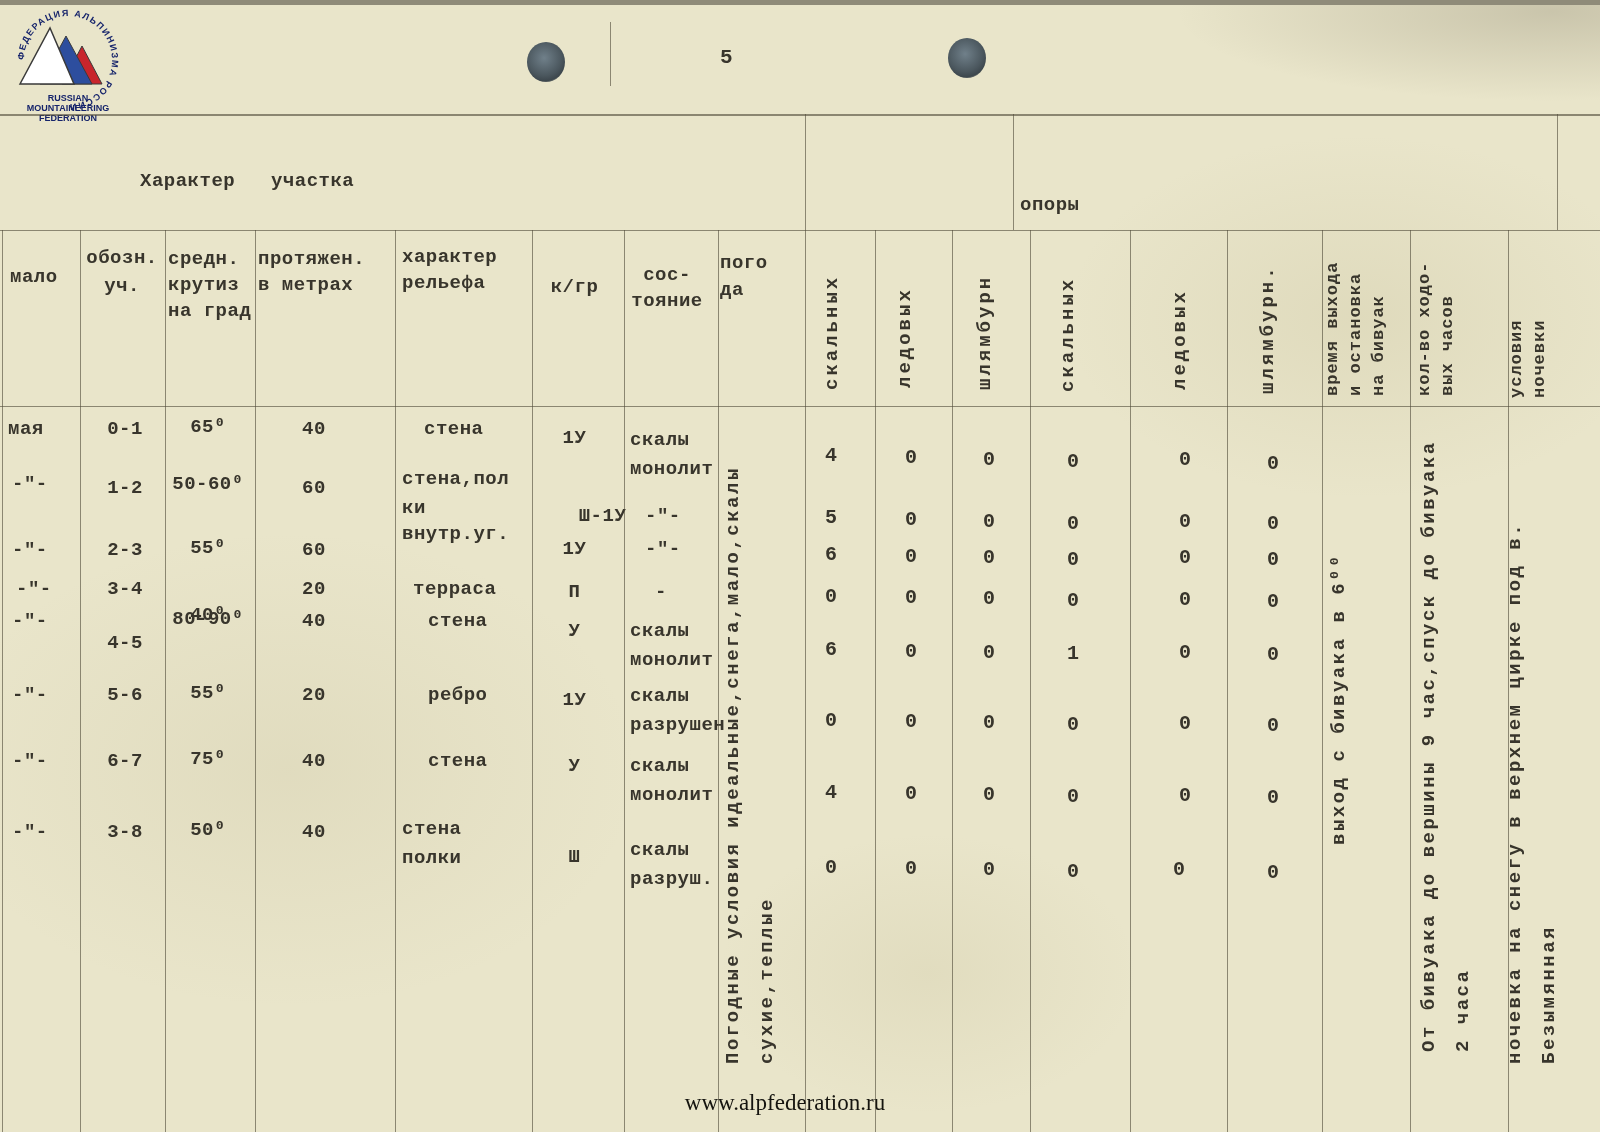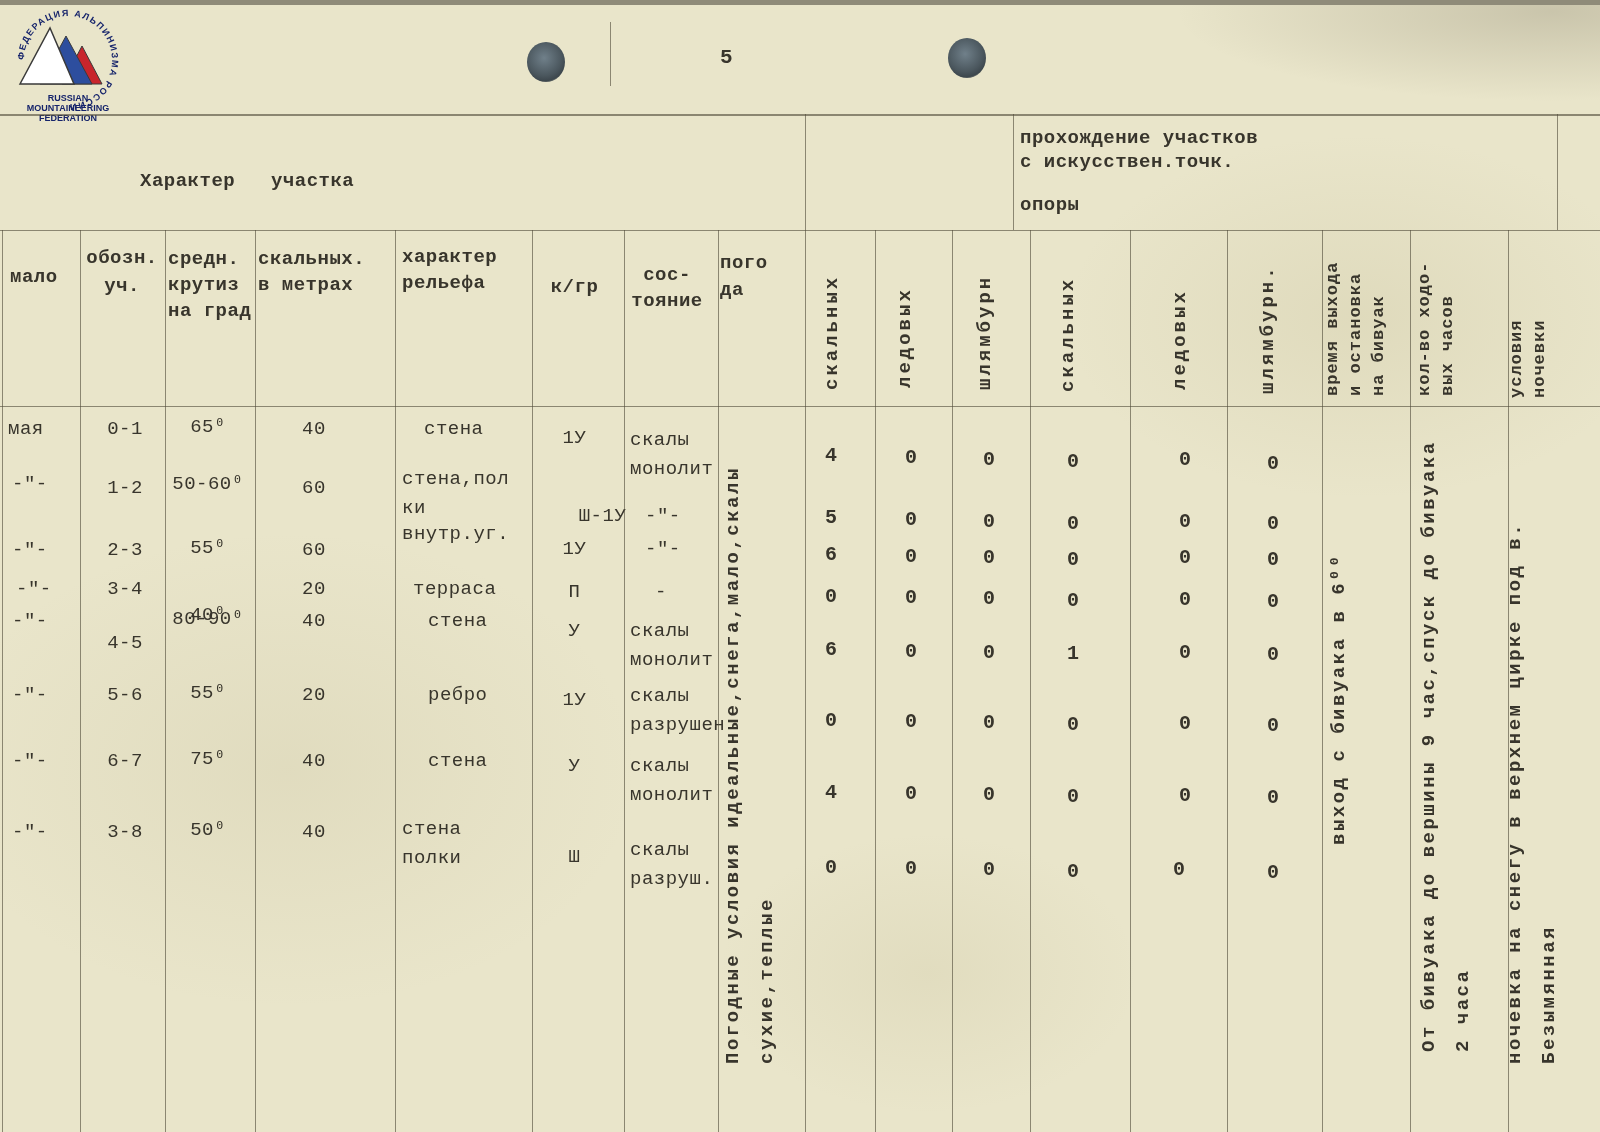--- a/index.html
+++ b/index.html
@@ -9,21 +9,21 @@
       radial-gradient(ellipse 420px 260px at 85% 28%, rgba(172,163,118,0.16), transparent 70%),
       radial-gradient(ellipse 500px 340px at 18% 68%, rgba(172,163,122,0.14), transparent 70%),
       radial-gradient(ellipse 300px 200px at 58% 86%, rgba(168,158,112,0.12), transparent 70%),
       radial-gradient(ellipse 500px 120px at 97% 1%, rgba(120,113,92,0.28), transparent 75%),
       #e9e5ca;
     font-family:"Liberation Mono","DejaVu Sans Mono",monospace;
     color:#38352c;
   }
   .top-edge{position:absolute;left:0;top:0;width:1600px;height:5px;background:#8f8b79;}
   .line{position:absolute;background:rgba(80,76,58,0.62);}
-  .cell{position:absolute;font-size:19px;font-weight:normal;line-height:29px;white-space:pre;letter-spacing:0.5px;}
+  .cell{position:absolute;font-size:19px;font-weight:bold;line-height:29px;white-space:pre;letter-spacing:0.5px;}
   .ctr{text-align:center;display:inline-block;}
   .num{position:absolute;font-size:20px;font-weight:bold;width:26px;text-align:center;}
   .hdr{position:absolute;font-size:19px;font-weight:bold;white-space:pre;letter-spacing:0.5px;}
   .vrot{position:absolute;transform:rotate(-90deg);transform-origin:0 0;white-space:pre;font-weight:bold;}
   .vhead{font-size:19px;letter-spacing:3px;line-height:22px;}
   .vhead-sm{font-size:17px;letter-spacing:1px;line-height:23px;}
   .vnote{font-size:19px;letter-spacing:2.5px;line-height:34px;}
   .page-num{position:absolute;left:720px;top:46px;font-size:21px;font-weight:bold;}
   .section-title{position:absolute;left:140px;top:170px;font-size:19px;font-weight:bold;white-space:pre;letter-spacing:0.5px;}
   .hole{position:absolute;width:38px;height:40px;border-radius:50%;
@@ -52,31 +52,29 @@
     <text x="62" y="107" text-anchor="middle" font-size="9" font-weight="bold" fill="#16246b" font-family="Liberation Sans, sans-serif">MOUNTAINEERING</text>
     <text x="62" y="117" text-anchor="middle" font-size="9" font-weight="bold" fill="#16246b" font-family="Liberation Sans, sans-serif">FEDERATION</text>
   </svg>
 
   <div class="page-num">5</div>
   <div class="hole" style="left:527px;top:42px;"></div>
   <div class="hole" style="left:948px;top:38px;"></div>
 
   <div class="section-title">Характер   участка</div>
 
-  <div class="hdr" style="left:1020px;top:126px;line-height:24px;">прохождение участков
-с искусствен.точк.</div>
   <div class="hdr" style="left:1020px;top:194px;">опоры</div>
 
   <div class="hdr" style="left:10px;top:266px;">мало</div>
   <div class="hdr ctr" style="left:82px;top:244px;width:80px;line-height:28px;">обозн.
 уч.</div>
   <div class="hdr" style="left:168px;top:246px;line-height:26px;">средн.
 крутиз
 на град</div>
-  <div class="hdr" style="left:258px;top:246px;line-height:26px;">скальных.
+  <div class="hdr" style="left:258px;top:246px;line-height:26px;">протяжен.
 в метрах</div>
   <div class="hdr" style="left:402px;top:244px;line-height:26px;">характер
 рельефа</div>
   <div class="hdr ctr" style="left:532px;top:276px;width:85px;">к/гр</div>
   <div class="hdr ctr" style="left:622px;top:262px;width:90px;line-height:26px;">сос-
 тояние</div>
   <div class="hdr" style="left:720px;top:250px;line-height:27px;">пого
 да</div>
 
   <div class="vrot vhead" style="left:821px;top:390px;">скальных</div>
@@ -229,20 +227,21 @@
   </div>
 
   <div class="vrot vnote" style="left:716px;top:1064px;">Погодные условия идеальные,снега,мало,скалы
 сухие,теплые</div>
   <div class="vrot vnote" style="left:1322px;top:845px;">выход с бивуака в 6⁰⁰</div>
   <div class="vrot vnote" style="left:1412px;top:1052px;">От бивуака до вершины 9 час,спуск до бивуака
 2 часа</div>
   <div class="vrot vnote" style="left:1498px;top:1064px;">ночевка на снегу в верхнем цирке под в.
 Безымянная</div>
 
+  <div class="watermark">www.alpfederation.ru</div>
 <div class="line" style="left: 0px; top: 114px; width: 1600px; height: 2px;"></div>
     <div class="line" style="left: 0px; top: 230px; width: 1600px; height: 1px;"></div>
     <div class="line" style="left: 0px; top: 406px; width: 1600px; height: 1px;"></div>
     <div class="line" style="left: 2px; top: 230px; width: 1px; height: 902px;"></div>
     <div class="line" style="left: 80px; top: 230px; width: 1px; height: 902px;"></div>
     <div class="line" style="left: 165px; top: 230px; width: 1px; height: 902px;"></div>
     <div class="line" style="left: 255px; top: 230px; width: 1px; height: 902px;"></div>
     <div class="line" style="left: 395px; top: 230px; width: 1px; height: 902px;"></div>
     <div class="line" style="left: 532px; top: 230px; width: 1px; height: 902px;"></div>
     <div class="line" style="left: 624px; top: 230px; width: 1px; height: 902px;"></div>

